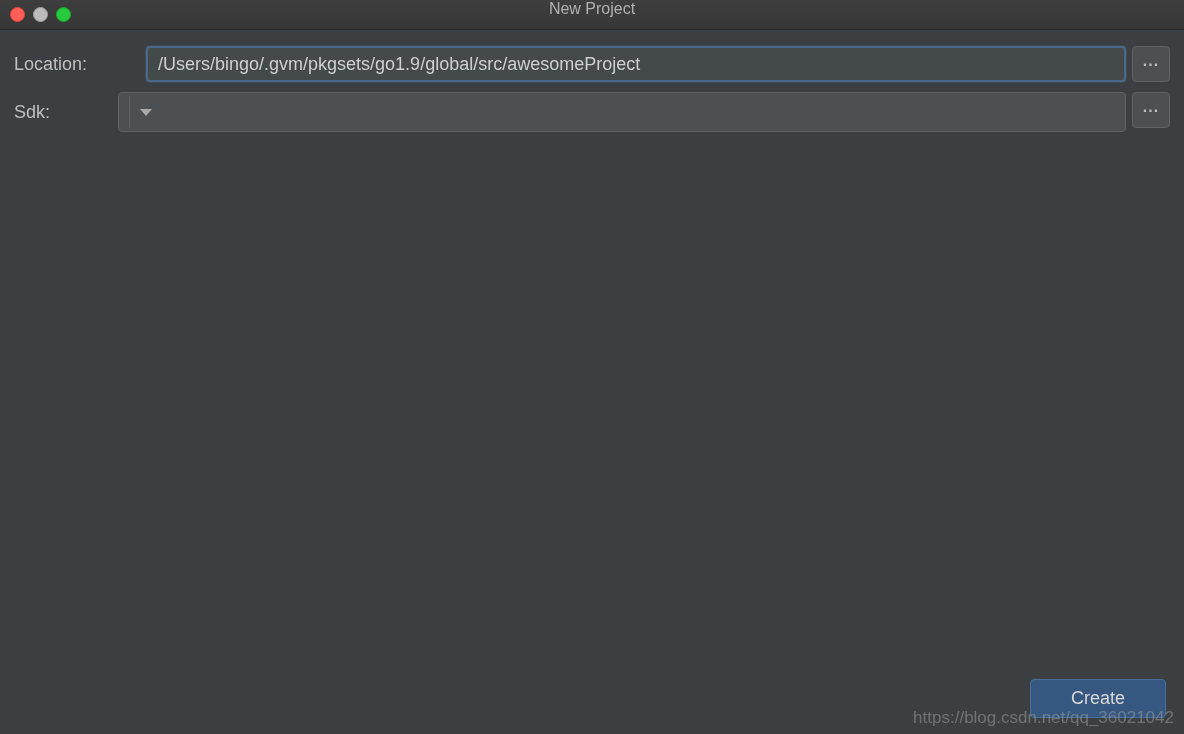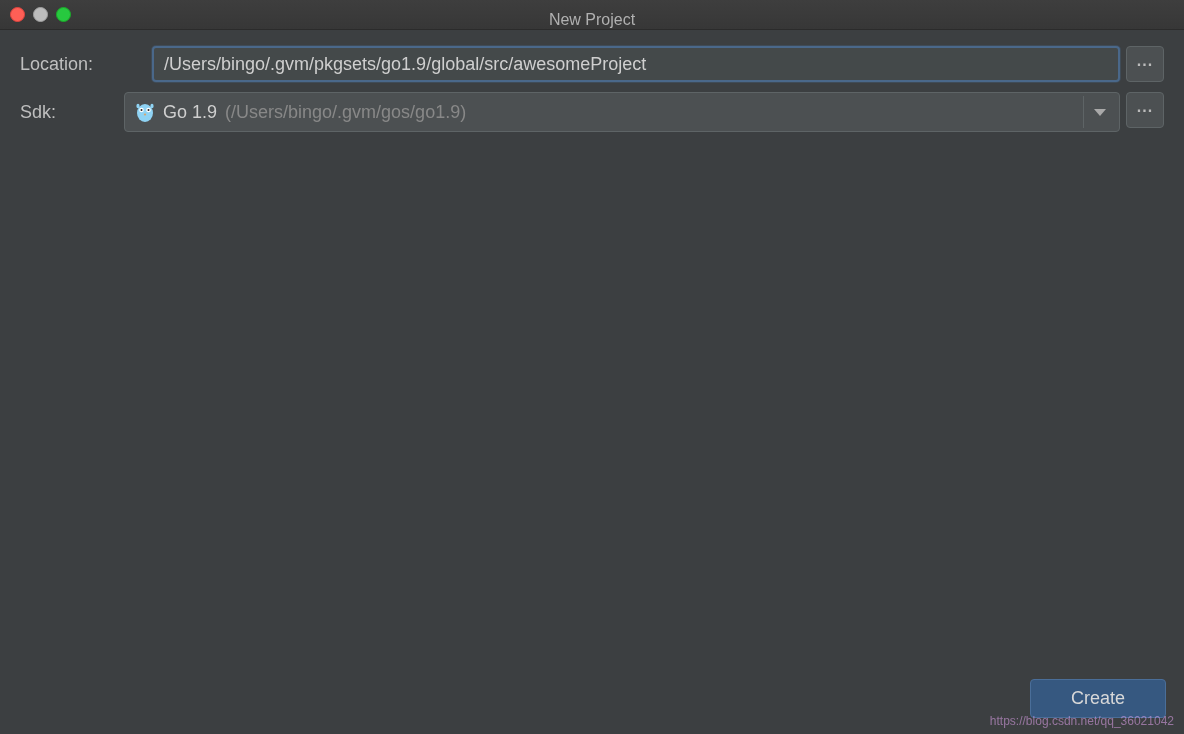--- a/index.html
+++ b/index.html
@@ -13,21 +13,21 @@
     height: 734px;
     background: #3c3f41;
     color: #bbbbbb;
     overflow: hidden;
     position: relative;
   }
   .titlebar {
     height: 30px;
     background: linear-gradient(to bottom, #3e3e3e, #373737);
     display: flex;
-    align-items: flex-end;
+    align-items: flex-start;
     position: relative;
     border-bottom: 1px solid #2b2b2b;
   }
   .traffic-lights {
     display: flex;
     gap: 8px;
     position: absolute;
     left: 10px;
     top: 7px;
   }
@@ -38,21 +38,21 @@
   }
   .tl-close { background: #ff5f56; border: 0.5px solid #e0443e; }
   .tl-min   { background: #bcbcbc; border: 0.5px solid #a0a0a0; }
   .tl-max   { background: #27c93f; border: 0.5px solid #1aab29; }
   .title {
     margin: 0 auto;
     font-size: 16px;
     color: #b0b0b0;
   }
   .content {
-    padding: 16px 20px;
+    padding: 16px 14px;
     display: flex;
     flex-direction: column;
     gap: 10px;
   }
   .row {
     display: flex;
     align-items: center;
     gap: 12px;
   }
   .label {
@@ -147,22 +147,22 @@
     color: #d8d8d8;
     font-size: 18px;
     padding: 8px 40px;
     border-radius: 4px;
     cursor: pointer;
   }
   .watermark {
     position: absolute;
     bottom: 6px;
     right: 10px;
-    color: #f0abfc;
-    font-size: 12px;
+    color: #a3a3a3;
+    font-size: 17px;
     opacity: 0.5;
     pointer-events: none;
   }
   .ellipsis-dots {
     letter-spacing: 1px;
     font-weight: bold;
     line-height: 0;
     position: relative;
     top: -3px;
   }
@@ -188,36 +188,20 @@
       <div class="browse-btn">
         <span class="ellipsis-dots">...</span>
       </div>
     </div>
   </div>
 
   <div class="row">
     <div class="label">Sdk:</div>
     <div class="field-wrap">
       <div class="sdk-select">
-        <div class="sdk-main">
-          <span class="gopher-icon">
-            <svg viewBox="0 0 20 22" width="20" height="22">
-              <ellipse cx="10" cy="12" rx="8" ry="9" fill="#8fd3f4"></ellipse>
-              <circle cx="6.5" cy="9" r="2.3" fill="#ffffff"></circle>
-              <circle cx="13.5" cy="9" r="2.3" fill="#ffffff"></circle>
-              <circle cx="6.5" cy="9" r="1" fill="#222"></circle>
-              <circle cx="13.5" cy="9" r="1" fill="#222"></circle>
-              <ellipse cx="10" cy="13.5" rx="1.2" ry="0.9" fill="#d9a66c"></ellipse>
-              <ellipse cx="3" cy="5" rx="1.6" ry="2.3" fill="#8fd3f4"></ellipse>
-              <ellipse cx="17" cy="5" rx="1.6" ry="2.3" fill="#8fd3f4"></ellipse>
-            </svg>
-          </span>
-          <span class="sdk-name">Go 1.9</span>
-          <span class="sdk-path">(/Users/bingo/.gvm/gos/go1.9)</span>
-        </div>
         <div class="dropdown-arrow">
           <div class="arrow-down"></div>
         </div>
       </div>
       <div class="browse-btn">
         <span class="ellipsis-dots">...</span>
       </div>
     </div>
   </div>
 

